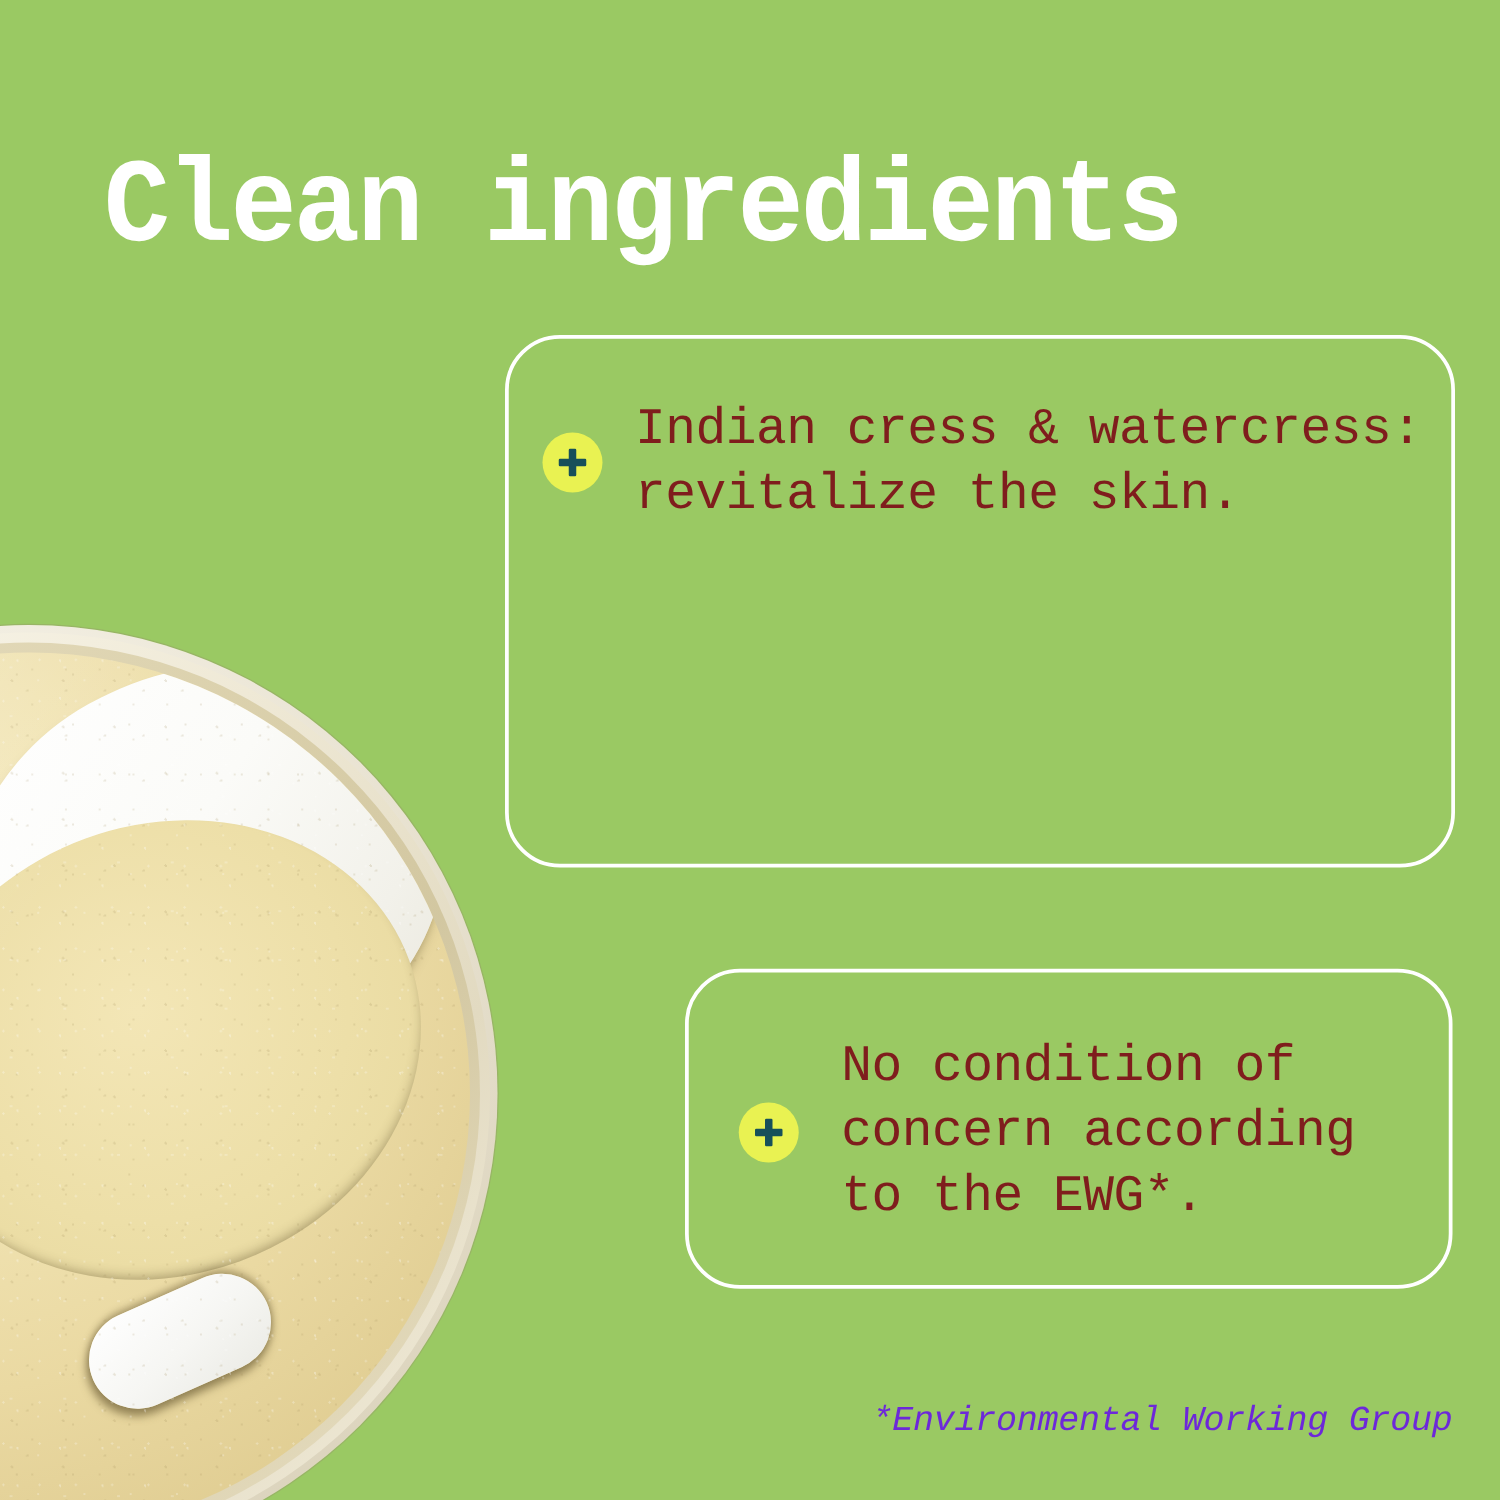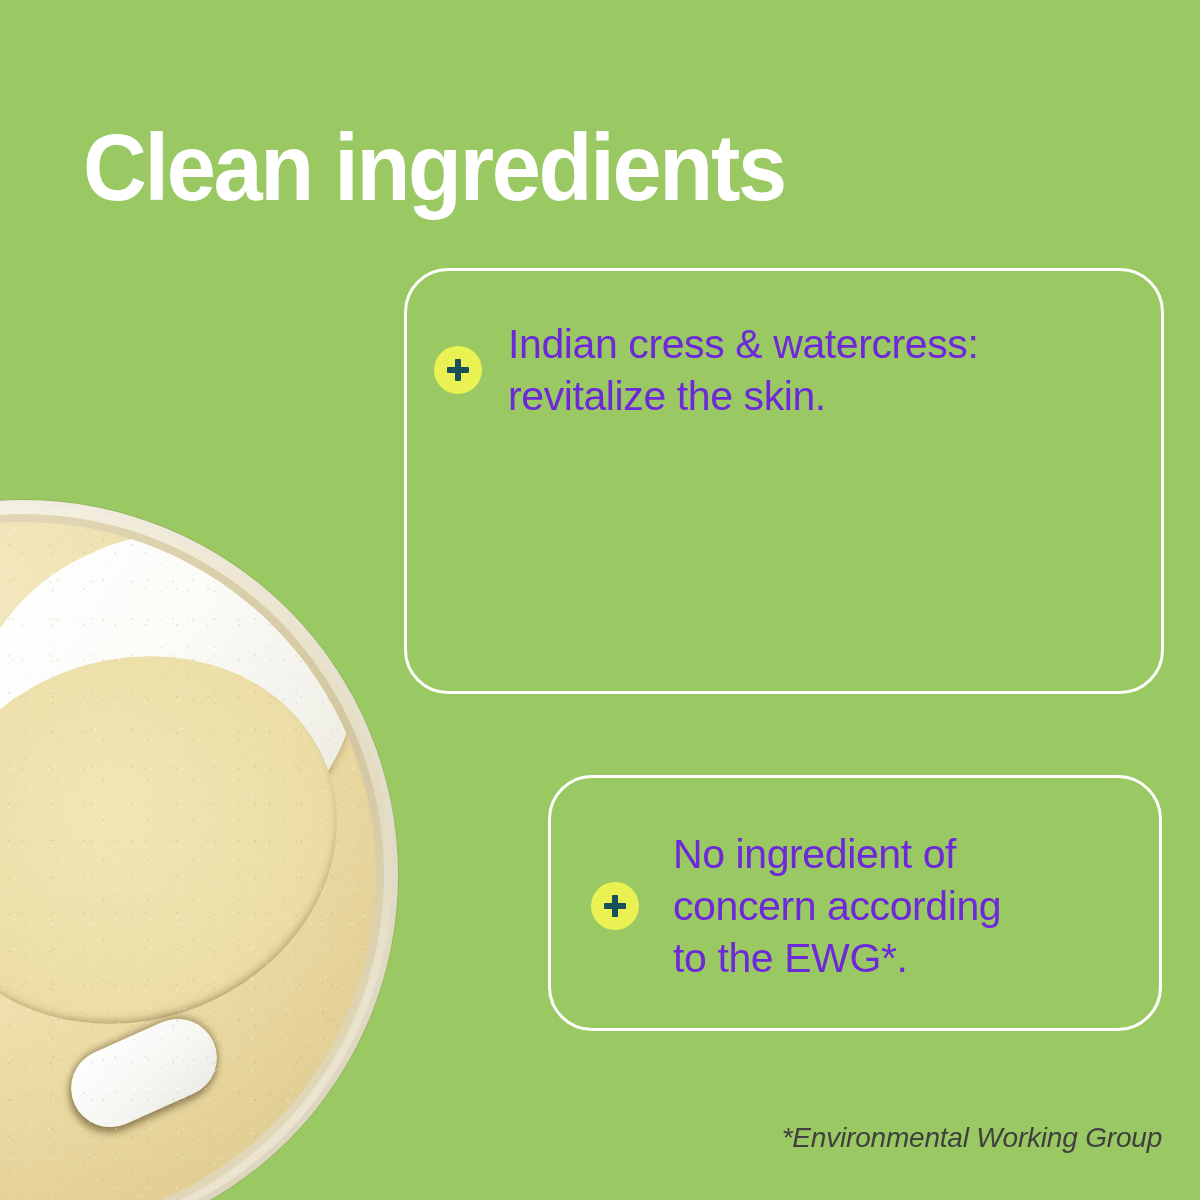--- a/index.html
+++ b/index.html
@@ -6,21 +6,21 @@
     margin: 0;
     padding: 0;
     background: #ffffff;
   }
   #stage {
     position: relative;
     width: 1200px;
     height: 1200px;
     overflow: hidden;
     background: #9ac963;
-    font-family: Liberation Sans, sans-serif;
+    font-family: Liberation Mono, monospace;
     -webkit-font-smoothing: antialiased;
   }
 
   
   .dish-wrap {
     position: absolute;
     left: -352px;
     top: 500px;
     width: 750px;
     height: 750px;
@@ -181,40 +181,40 @@
     margin-left: -3px;
   }
   .badge::after {
     top: 50%;
     left: 13px;
     height: 6px;
     width: 22px;
     margin-top: -3px;
   }
   .bullet-text {
-    color: #6d28d9;
+    color: #7f1d1d;
     font-size: 41px;
     line-height: 1.27;
     font-weight: 400;
     letter-spacing: -0.4px;
     margin-left: 26px;
     white-space: pre-line;
   }
 
   #bullet-cress   { left: 434px; top: 318px; }
   #bullet-olive   { left: 434px; top: 500px; }
   #bullet-ewg     { left: 591px; top: 828px; }
   #bullet-ewg .bullet-text { margin-left: 34px; }
 
   
   .footnote {
     position: absolute;
     right: 38px;
     top: 1122px;
-    color: #404040;
+    color: #6d28d9;
     font-size: 28px;
     font-style: italic;
     letter-spacing: -0.2px;
     white-space: nowrap;
   }
 </style>
 </head>
 <body>
 
 <div id="stage">
@@ -239,20 +239,20 @@
     <span class="badge"></span>
     <span class="bullet-text">Indian cress &amp; watercress:
 revitalize the skin.</span>
   </div>
 
 
   <div class="card" id="card-ewg"></div>
 
   <div class="bullet" id="bullet-ewg">
     <span class="badge"></span>
-    <span class="bullet-text">No ingredient of
+    <span class="bullet-text">No condition of
 concern according
 to the EWG*.</span>
   </div>
 
   <div class="footnote">*Environmental Working Group</div>
 
 </div>
 
 </body></html>

